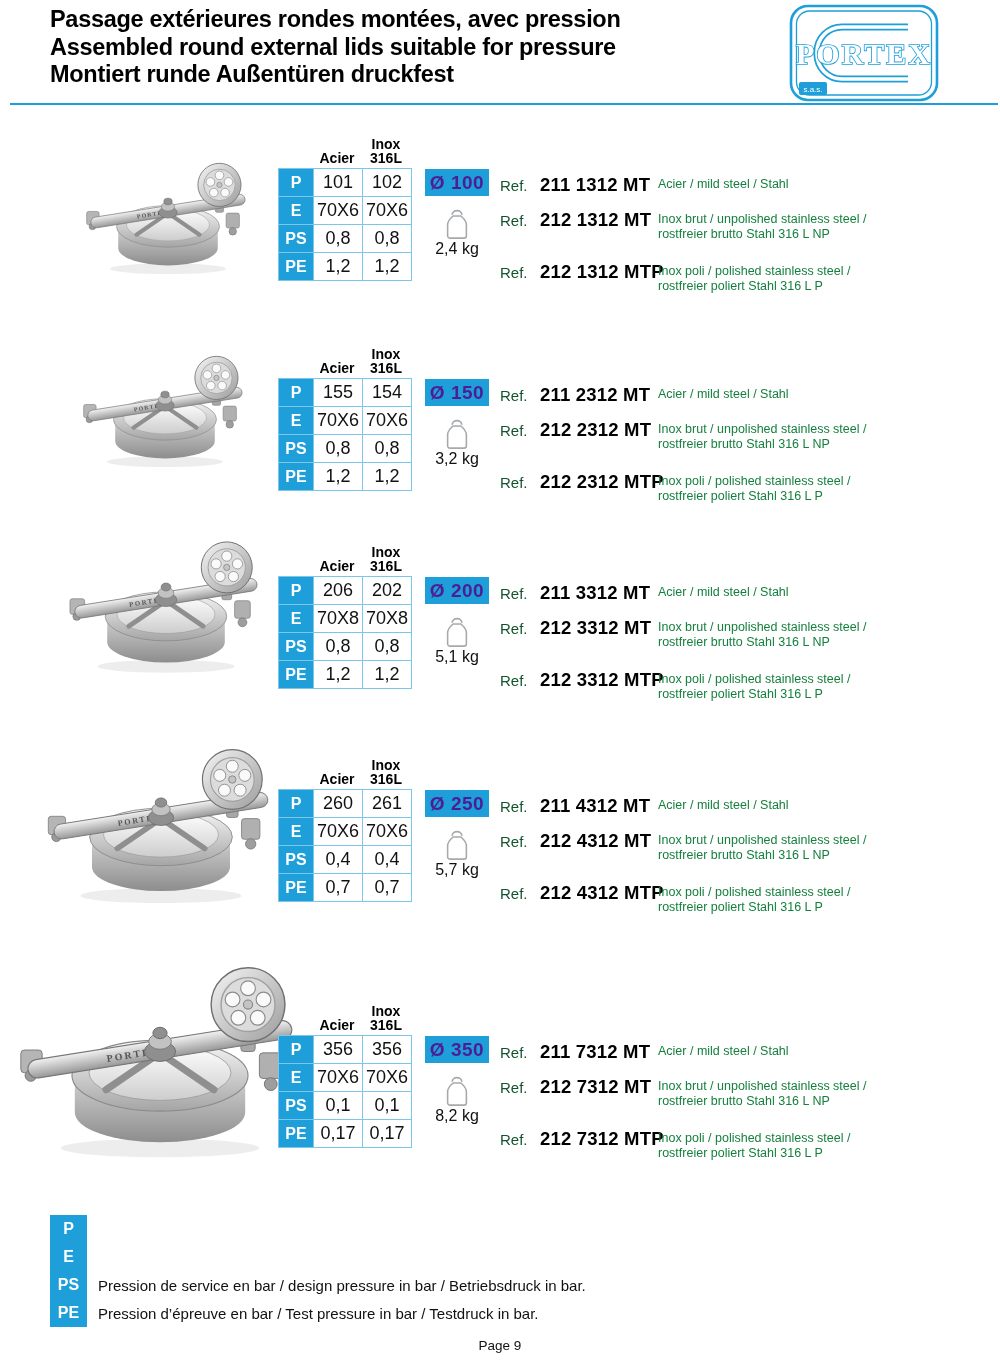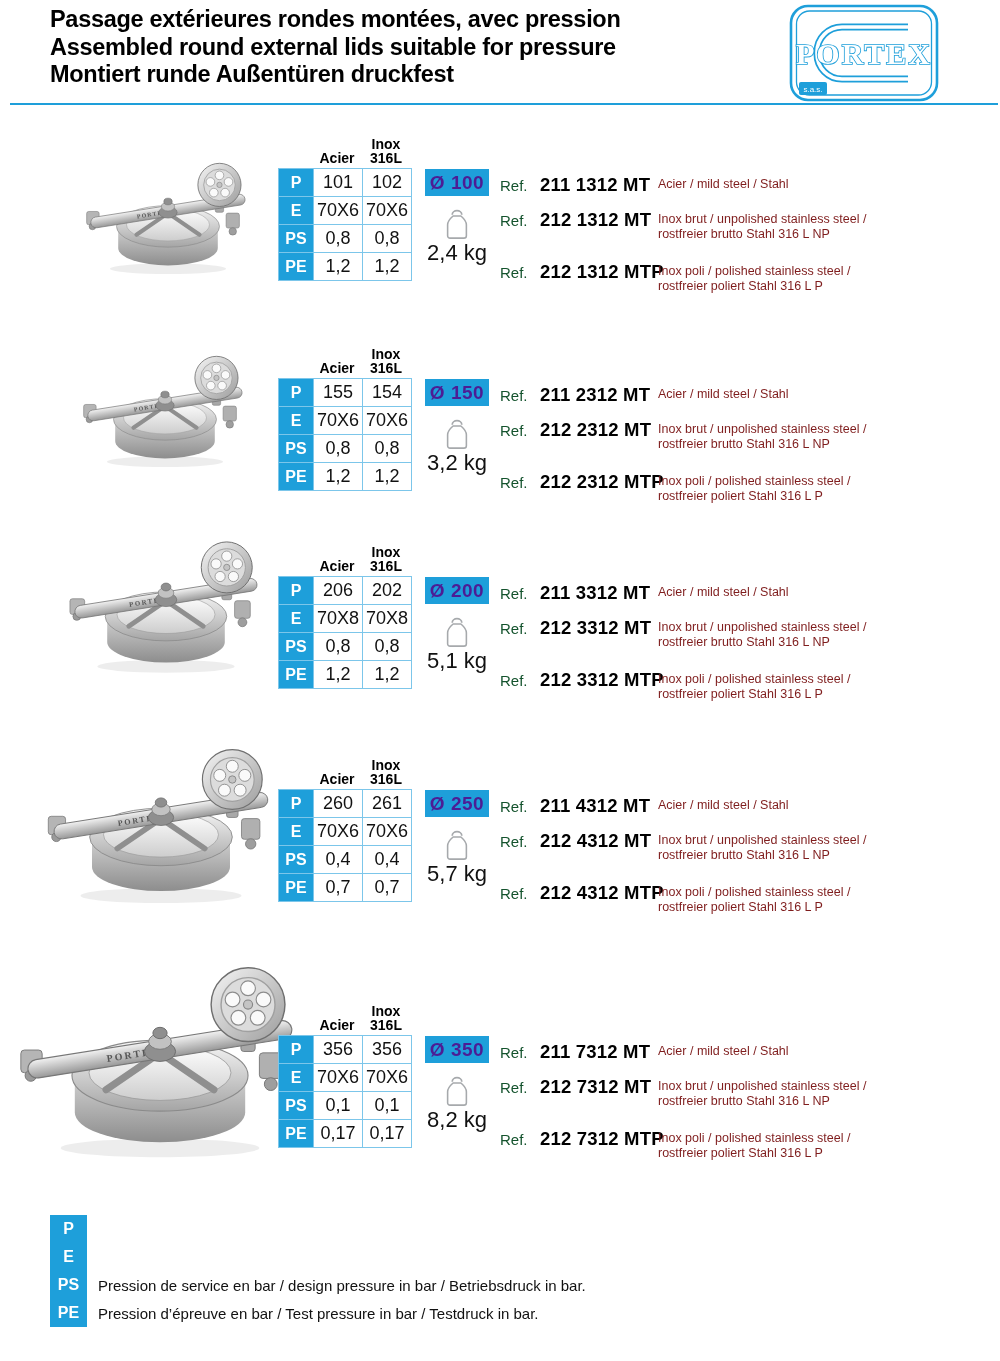--- a/index.html
+++ b/index.html
@@ -23,26 +23,26 @@
   .photo svg{width:100%;height:auto;display:block;}
   .colhead{position:absolute;width:48px;text-align:center;font-weight:bold;font-size:14px;line-height:14px;color:#000;}
   .colhead.acier{left:313px;top:17px;}
   .colhead.inox{left:362px;top:3px;}
   .ptable{position:absolute;left:278px;top:34px;display:grid;grid-template-columns:34px 48px 48px;grid-auto-rows:27px;gap:1px;background:var(--tborder);border:1px solid var(--tborder);}
   .ptable .c{background:#ffffff;display:flex;align-items:center;justify-content:center;font-size:18px;color:#111;}
   .ptable .lbl{background:var(--blue);color:#fff;font-weight:bold;font-size:16px;}
   .badge{position:absolute;left:425px;top:35px;width:64px;height:27px;background:var(--blue);color:#4c1d95;font-weight:bold;font-size:19px;display:flex;align-items:center;justify-content:center;letter-spacing:0.5px;}
   .weight{position:absolute;left:442px;top:72px;width:30px;height:33px;}
   .weight svg{width:100%;height:100%;}
-  .kg{position:absolute;left:416px;top:106px;width:82px;text-align:center;font-size:22px;color:#111;}
+  .kg{position:absolute;left:416px;top:106px;width:82px;text-align:center;font-size:16px;color:#111;}
   .ref{position:absolute;left:500px;display:flex;align-items:flex-start;}
   .ref.r1{top:40px;} .ref.r2{top:75px;} .ref.r3{top:127px;}
   .rlab{font-size:15px;width:40px;padding-top:3px;color:#14532d;}
   .rcode{font-weight:bold;font-size:18.5px;width:118px;letter-spacing:0.2px;color:#000;white-space:nowrap;}
-  .rdesc{font-size:12.5px;line-height:14.5px;padding-top:3px;color:#7f1d1d;white-space:nowrap;}
+  .rdesc{font-size:12.5px;line-height:14.5px;padding-top:3px;color:#15803d;white-space:nowrap;}
 
   
   .lrow{position:absolute;left:50px;height:28px;display:flex;align-items:center;}
   .lkey{width:37px;height:28px;background:var(--blue);color:#fff;font-weight:bold;font-size:16px;display:flex;align-items:center;justify-content:center;flex:none;}
   .ltext{margin-left:11px;font-size:15px;color:#111;white-space:nowrap;}
 
   .pageno{position:absolute;left:0;top:1338px;width:1000px;text-align:center;font-size:13.5px;color:#111;}
 </style>
 </head>
 <body>
@@ -75,20 +75,21 @@
   </div>
   <div class="lrow" style="top:1271px">
     <div class="lkey">PS</div>
     <div class="ltext">Pression de service en bar / design pressure in bar / Betriebsdruck in bar.</div>
   </div>
   <div class="lrow" style="top:1299px">
     <div class="lkey">PE</div>
     <div class="ltext">Pression d’épreuve en bar / Test pressure in bar / Testdruck in bar.</div>
   </div>
 
+  <div class="pageno">Page 9</div>
 <div class="section" style="top: 134px;">
     <div class="photo" style="left: 85px; top: 26px; width: 166px;">
   <svg viewBox="0 0 200 142">
     <defs>
       <linearGradient id="pgBody" x1="0" y1="0" x2="0" y2="1">
               <stop offset="0" stop-color="#cfcfcf"></stop>
               <stop offset="1" stop-color="#8d8d8d"></stop>
             </linearGradient>
       <linearGradient id="pgRim" x1="0" y1="0" x2="0" y2="1">
               <stop offset="0" stop-color="#f7f7f7"></stop>

